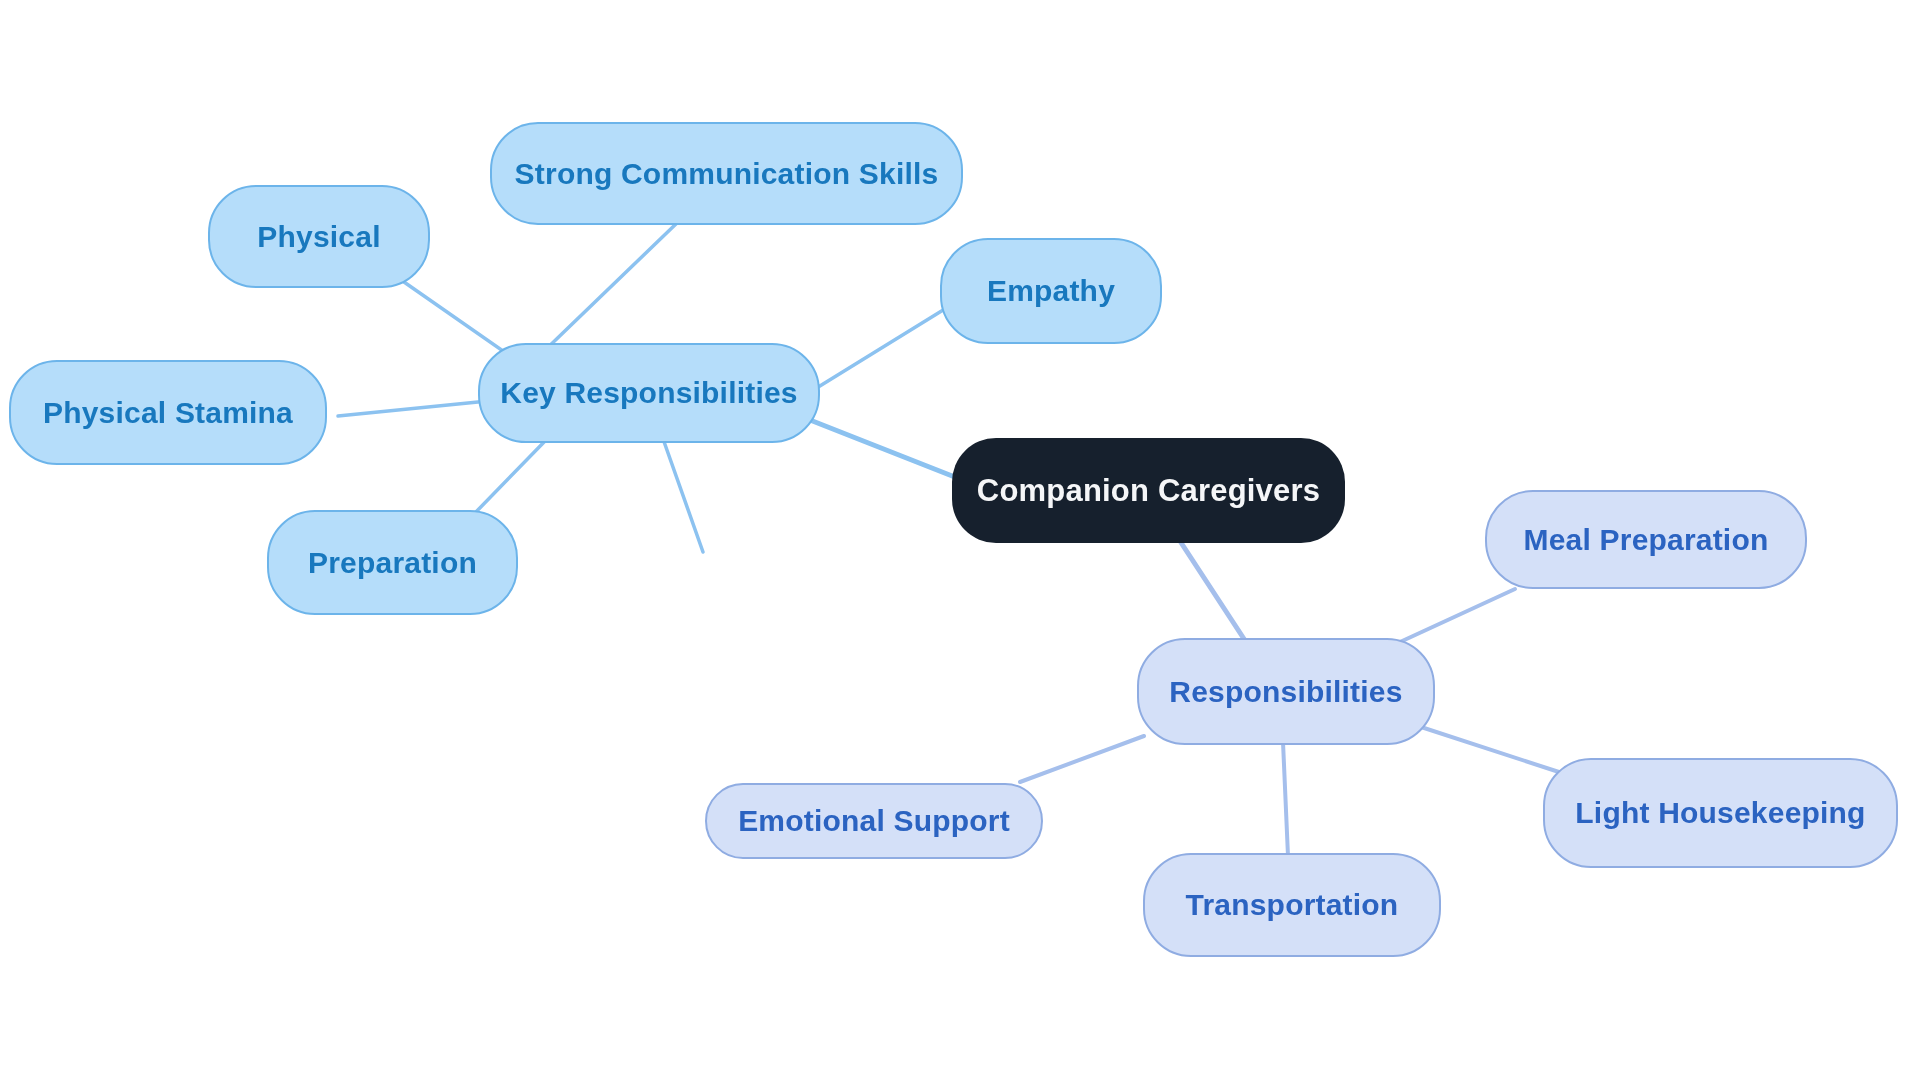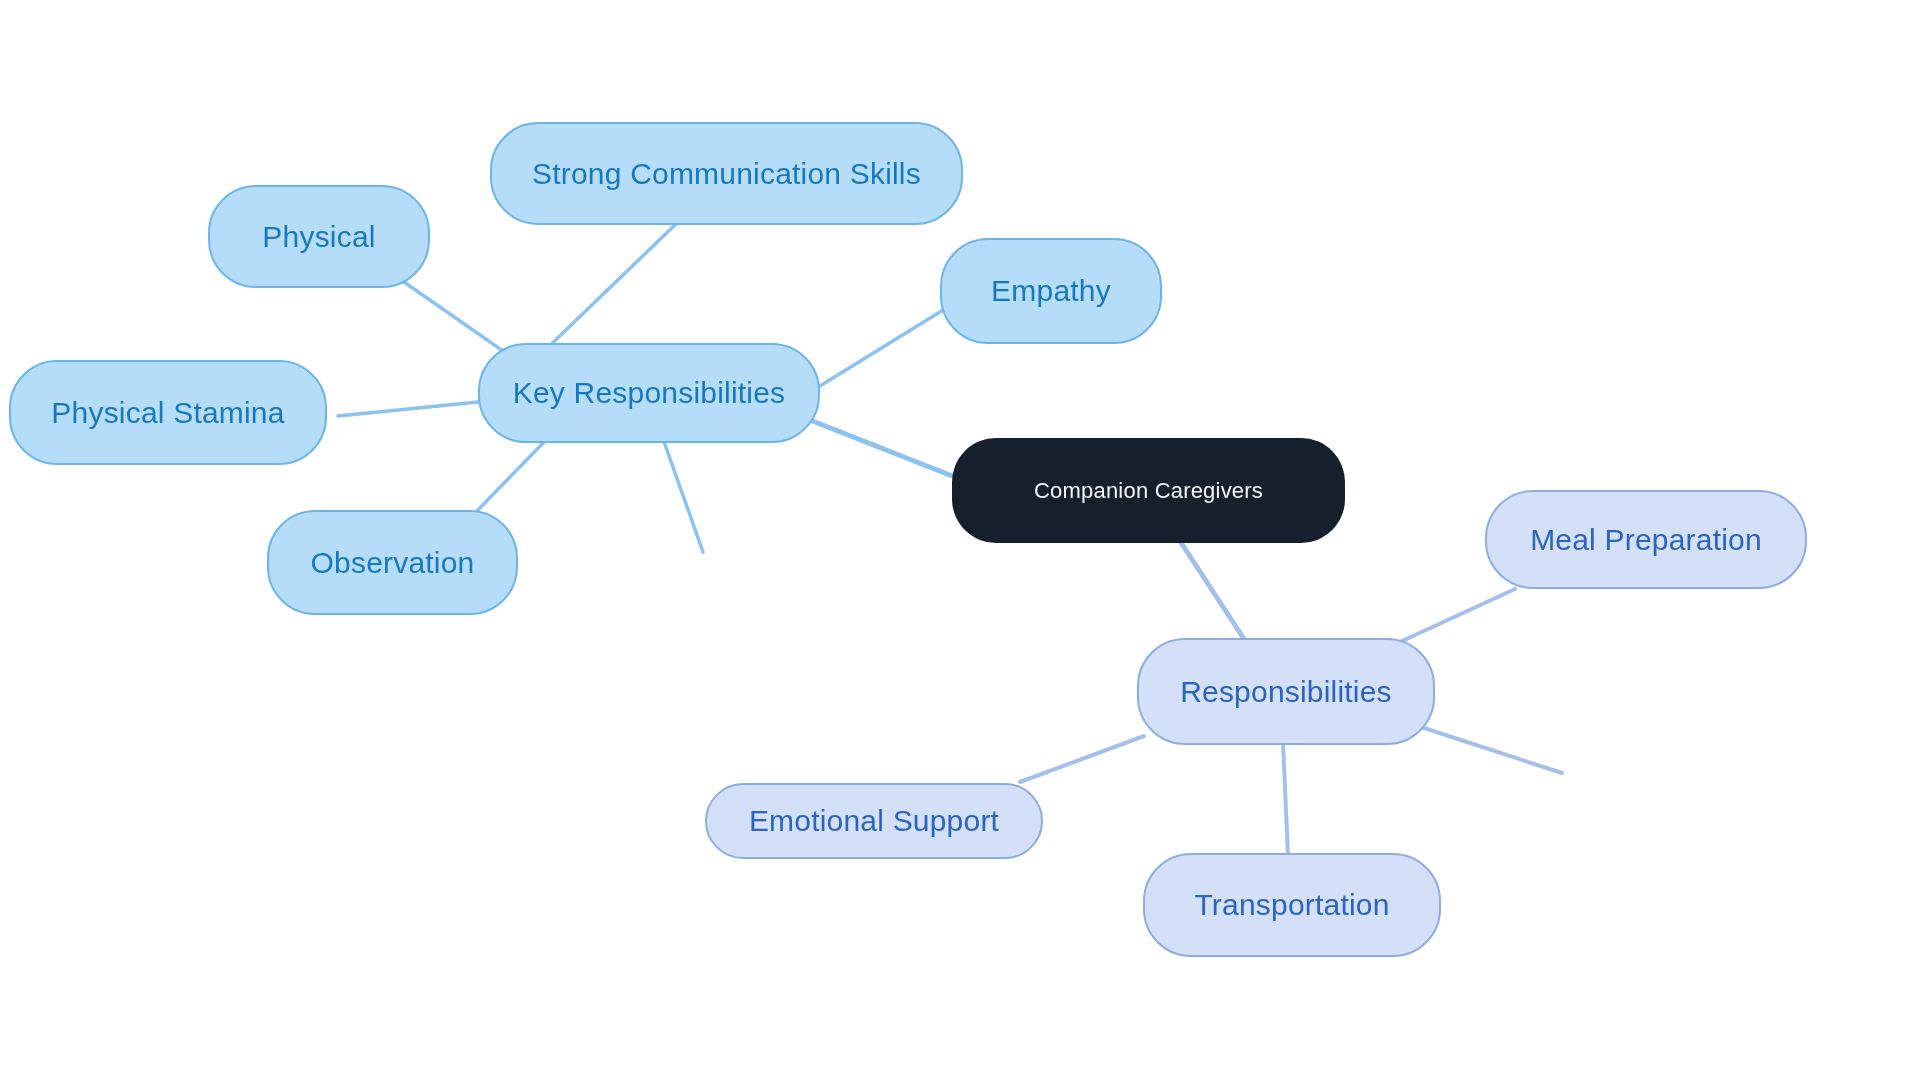--- a/index.html
+++ b/index.html
@@ -24,21 +24,21 @@
     pointer-events: none;
   }
   .node {
     position: absolute;
     display: flex;
     align-items: center;
     justify-content: center;
     text-align: center;
     box-sizing: border-box;
     font-size: 30px;
-    font-weight: 400;
+    font-weight: 700;
     letter-spacing: 0.2px;
     border-radius: 48px;
     white-space: nowrap;
     cursor: pointer;
     user-select: none;
   }
   .node.b1 {
     background: var(--branch1-fill, #b5ddfa);
     border: 2px solid var(--branch1-border, #6cb4ea);
     color: var(--branch1-text, #1878be);
@@ -46,21 +46,21 @@
   .node.b2 {
     background: var(--branch2-fill, #d4e0f8);
     border: 2px solid var(--branch2-border, #8face2);
     color: var(--branch2-text, #2b63c1);
   }
   .node.root {
     background: var(--root-fill, #16202d);
     color: var(--root-text, #f5f6f8);
     border: none;
     border-radius: 44px;
-    font-size: 22px;
+    font-size: 31px;
   }
   .edge-b1 { stroke: var(--branch1-edge, #8cc2f0); }
   .edge-b2 { stroke: var(--branch2-edge, #a5bfec); }
 
   
   #n-scs        { left: 490px;  top: 122px; width: 473px; height: 103px; }
   #n-patience   { left: 208px;  top: 185px; width: 222px; height: 103px; }
   #n-empathy    { left: 940px;  top: 238px; width: 222px; height: 106px; }
   #n-physical   { left: 9px;   top: 360px; width: 318px; height: 105px; }
   #n-keychar    { left: 478px;  top: 343px; width: 342px; height: 100px; }
@@ -95,20 +95,21 @@
     <line class="edge-b2" x1="1418" y1="726" x2="1562" y2="773" stroke-width="4" stroke-linecap="round"></line>
   </svg>
 
   <div class="node root" id="n-root">Companion Caregivers</div>
 
   <div class="node b1" id="n-keychar">Key Responsibilities</div>
   <div class="node b1" id="n-scs">Strong Communication Skills</div>
   <div class="node b1" id="n-patience">Physical</div>
   <div class="node b1" id="n-empathy">Empathy</div>
   <div class="node b1" id="n-physical">Physical Stamina</div>
-  <div class="node b1" id="n-observation">Observation</div>
+  <div class="node b1" id="n-observation">Preparation</div>
 
   <div class="node b2" id="n-meal">Meal Preparation</div>
   <div class="node b2" id="n-resp">Responsibilities</div>
   <div class="node b2" id="n-emotional">Emotional Support</div>
   <div class="node b2" id="n-transport">Transportation</div>
+  <div class="node b2" id="n-light">Light Housekeeping</div>
 
 </div>
 
 </body></html>

